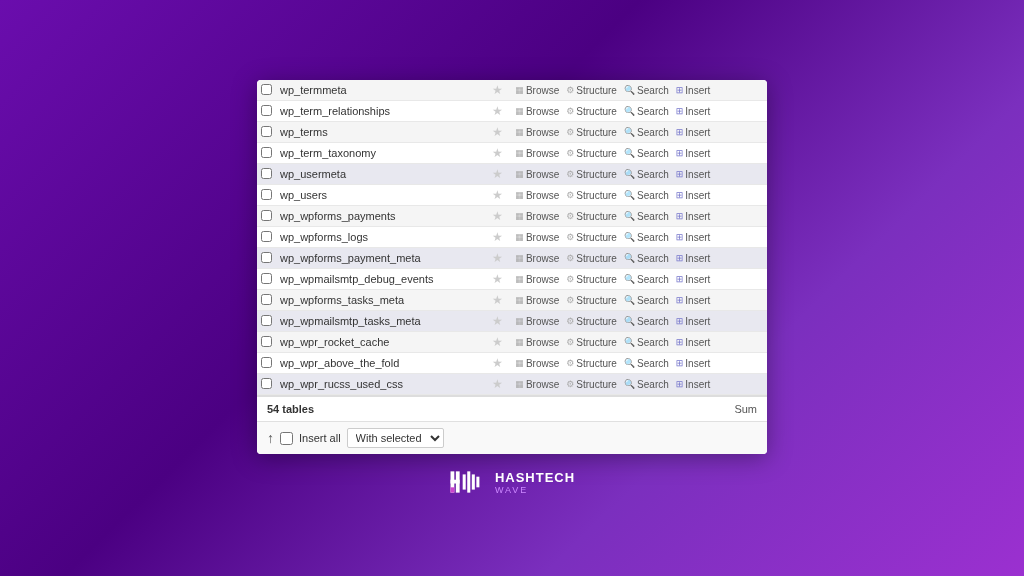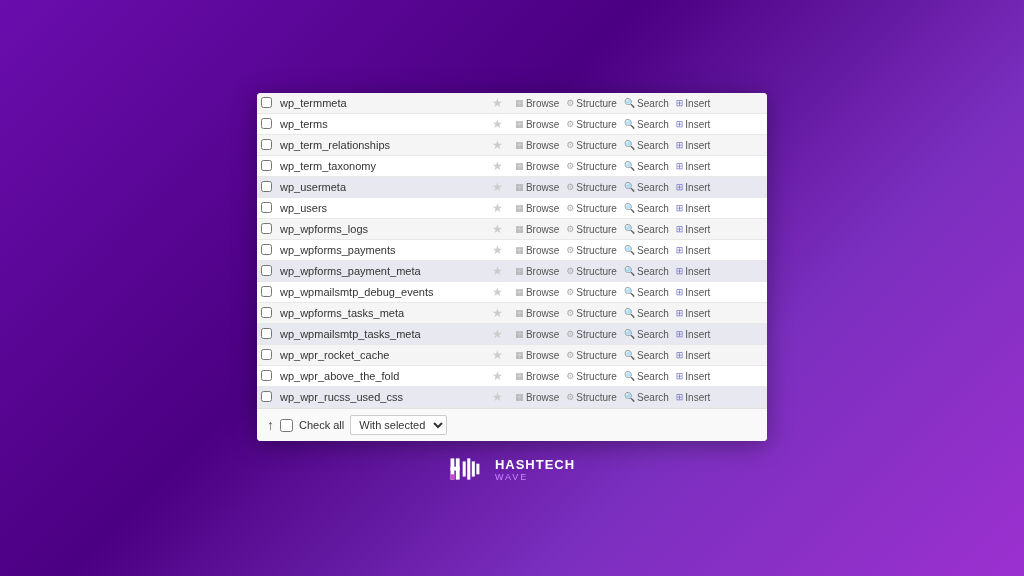--- a/index.html
+++ b/index.html
@@ -202,20 +202,49 @@
             <span style="color:#7777cc;font-size:9px;">⊞</span>
             <span style="font-size:10px;color:#555;">Insert</span>
           </a>
         </span>
       </td>
     </tr>
           <tr>
       <td class="td-check">
         <input type="checkbox" style="margin: 0px; width: 11px; height: 11px;">
       </td>
+      <td class="td-name">wp_term_relationships</td>
+      <td class="td-star">
+        <span style="color:#ccc;font-size:12px;cursor:pointer;">★</span>
+      </td>
+      <td class="td-actions-cell">
+        <span style="display:inline-flex;align-items:center;gap:1px;">
+          <a class="action-btn" href="#">
+            <span style="color:#aaa;font-size:9px;">▦</span>
+            <span style="font-size:10px;color:#555;">Browse</span>
+          </a>
+          <a class="action-btn" href="#">
+            <span style="color:#aaa;font-size:9px;">⚙</span>
+            <span style="font-size:10px;color:#555;">Structure</span>
+          </a>
+          <a class="action-btn" href="#">
+            <span style="color:#aaa;font-size:9px;">🔍</span>
+            <span style="font-size:10px;color:#555;">Search</span>
+          </a>
+          <a class="action-btn" href="#">
+            <span style="color:#7777cc;font-size:9px;">⊞</span>
+            <span style="font-size:10px;color:#555;">Insert</span>
+          </a>
+        </span>
+      </td>
+    </tr>
+          <tr>
+      <td class="td-check">
+        <input type="checkbox" style="margin: 0px; width: 11px; height: 11px;">
+      </td>
       <td class="td-name">wp_terms</td>
       <td class="td-star">
         <span style="color:#ccc;font-size:12px;cursor:pointer;">★</span>
       </td>
       <td class="td-actions-cell">
         <span style="display:inline-flex;align-items:center;gap:1px;">
           <a class="action-btn" href="#">
             <span style="color:#aaa;font-size:9px;">▦</span>
             <span style="font-size:10px;color:#555;">Browse</span>
           </a>
@@ -231,49 +260,20 @@
             <span style="color:#7777cc;font-size:9px;">⊞</span>
             <span style="font-size:10px;color:#555;">Insert</span>
           </a>
         </span>
       </td>
     </tr>
           <tr>
       <td class="td-check">
         <input type="checkbox" style="margin: 0px; width: 11px; height: 11px;">
       </td>
-      <td class="td-name">wp_term_relationships</td>
-      <td class="td-star">
-        <span style="color:#ccc;font-size:12px;cursor:pointer;">★</span>
-      </td>
-      <td class="td-actions-cell">
-        <span style="display:inline-flex;align-items:center;gap:1px;">
-          <a class="action-btn" href="#">
-            <span style="color:#aaa;font-size:9px;">▦</span>
-            <span style="font-size:10px;color:#555;">Browse</span>
-          </a>
-          <a class="action-btn" href="#">
-            <span style="color:#aaa;font-size:9px;">⚙</span>
-            <span style="font-size:10px;color:#555;">Structure</span>
-          </a>
-          <a class="action-btn" href="#">
-            <span style="color:#aaa;font-size:9px;">🔍</span>
-            <span style="font-size:10px;color:#555;">Search</span>
-          </a>
-          <a class="action-btn" href="#">
-            <span style="color:#7777cc;font-size:9px;">⊞</span>
-            <span style="font-size:10px;color:#555;">Insert</span>
-          </a>
-        </span>
-      </td>
-    </tr>
-          <tr>
-      <td class="td-check">
-        <input type="checkbox" style="margin: 0px; width: 11px; height: 11px;">
-      </td>
       <td class="td-name">wp_term_taxonomy</td>
       <td class="td-star">
         <span style="color:#ccc;font-size:12px;cursor:pointer;">★</span>
       </td>
       <td class="td-actions-cell">
         <span style="display:inline-flex;align-items:center;gap:1px;">
           <a class="action-btn" href="#">
             <span style="color:#aaa;font-size:9px;">▦</span>
             <span style="font-size:10px;color:#555;">Browse</span>
           </a>
@@ -347,50 +347,50 @@
             <span style="color:#7777cc;font-size:9px;">⊞</span>
             <span style="font-size:10px;color:#555;">Insert</span>
           </a>
         </span>
       </td>
     </tr>
           <tr>
       <td class="td-check">
         <input type="checkbox" style="margin: 0px; width: 11px; height: 11px;">
       </td>
+      <td class="td-name">wp_wpforms_payments</td>
+      <td class="td-star">
+        <span style="color:#ccc;font-size:12px;cursor:pointer;">★</span>
+      </td>
+      <td class="td-actions-cell">
+        <span style="display:inline-flex;align-items:center;gap:1px;">
+          <a class="action-btn" href="#">
+            <span style="color:#aaa;font-size:9px;">▦</span>
+            <span style="font-size:10px;color:#555;">Browse</span>
+          </a>
+          <a class="action-btn" href="#">
+            <span style="color:#aaa;font-size:9px;">⚙</span>
+            <span style="font-size:10px;color:#555;">Structure</span>
+          </a>
+          <a class="action-btn" href="#">
+            <span style="color:#aaa;font-size:9px;">🔍</span>
+            <span style="font-size:10px;color:#555;">Search</span>
+          </a>
+          <a class="action-btn" href="#">
+            <span style="color:#7777cc;font-size:9px;">⊞</span>
+            <span style="font-size:10px;color:#555;">Insert</span>
+          </a>
+        </span>
+      </td>
+    </tr>
+          <tr>
+      <td class="td-check">
+        <input type="checkbox" style="margin: 0px; width: 11px; height: 11px;">
+      </td>
       <td class="td-name">wp_wpforms_logs</td>
-      <td class="td-star">
-        <span style="color:#ccc;font-size:12px;cursor:pointer;">★</span>
-      </td>
-      <td class="td-actions-cell">
-        <span style="display:inline-flex;align-items:center;gap:1px;">
-          <a class="action-btn" href="#">
-            <span style="color:#aaa;font-size:9px;">▦</span>
-            <span style="font-size:10px;color:#555;">Browse</span>
-          </a>
-          <a class="action-btn" href="#">
-            <span style="color:#aaa;font-size:9px;">⚙</span>
-            <span style="font-size:10px;color:#555;">Structure</span>
-          </a>
-          <a class="action-btn" href="#">
-            <span style="color:#aaa;font-size:9px;">🔍</span>
-            <span style="font-size:10px;color:#555;">Search</span>
-          </a>
-          <a class="action-btn" href="#">
-            <span style="color:#7777cc;font-size:9px;">⊞</span>
-            <span style="font-size:10px;color:#555;">Insert</span>
-          </a>
-        </span>
-      </td>
-    </tr>
-          <tr>
-      <td class="td-check">
-        <input type="checkbox" style="margin: 0px; width: 11px; height: 11px;">
-      </td>
-      <td class="td-name">wp_wpforms_payments</td>
       <td class="td-star">
         <span style="color:#ccc;font-size:12px;cursor:pointer;">★</span>
       </td>
       <td class="td-actions-cell">
         <span style="display:inline-flex;align-items:center;gap:1px;">
           <a class="action-btn" href="#">
             <span style="color:#aaa;font-size:9px;">▦</span>
             <span style="font-size:10px;color:#555;">Browse</span>
           </a>
           <a class="action-btn" href="#">
@@ -606,25 +606,29 @@
           </a>
           <a class="action-btn" href="#">
             <span style="color:#7777cc;font-size:9px;">⊞</span>
             <span style="font-size:10px;color:#555;">Insert</span>
           </a>
         </span>
       </td>
     </tr>
         </tbody>
     </table>
+  </div>
+  <div class="footer-row">
+    <span class="footer-info">54 tables</span>
+    <span class="footer-sum">Sum</span>
   </div>
   <div class="footer-controls">
     <span class="back-btn">↑</span>
     <input type="checkbox" style="margin: 0px;">
-    <label class="check-all-label">Check all</label>
+    <label class="check-all-label">Insert all</label>
     <select class="with-selected-select" id="with-selected-select"><option value="With selected">With selected</option><option value="Browse">Browse</option><option value="Drop">Drop</option><option value="Empty">Empty</option><option value="Export">Export</option></select>
   </div>
 </div>
 
 <div class="brand-footer">
   <div class="brand-logo">
     <svg class="logo-svg" viewBox="0 0 50 36" xmlns="http://www.w3.org/2000/svg">
 
       <rect x="2" y="4" width="5" height="28" fill="white"></rect>
       <rect x="2" y="15" width="12" height="5" fill="white"></rect>

